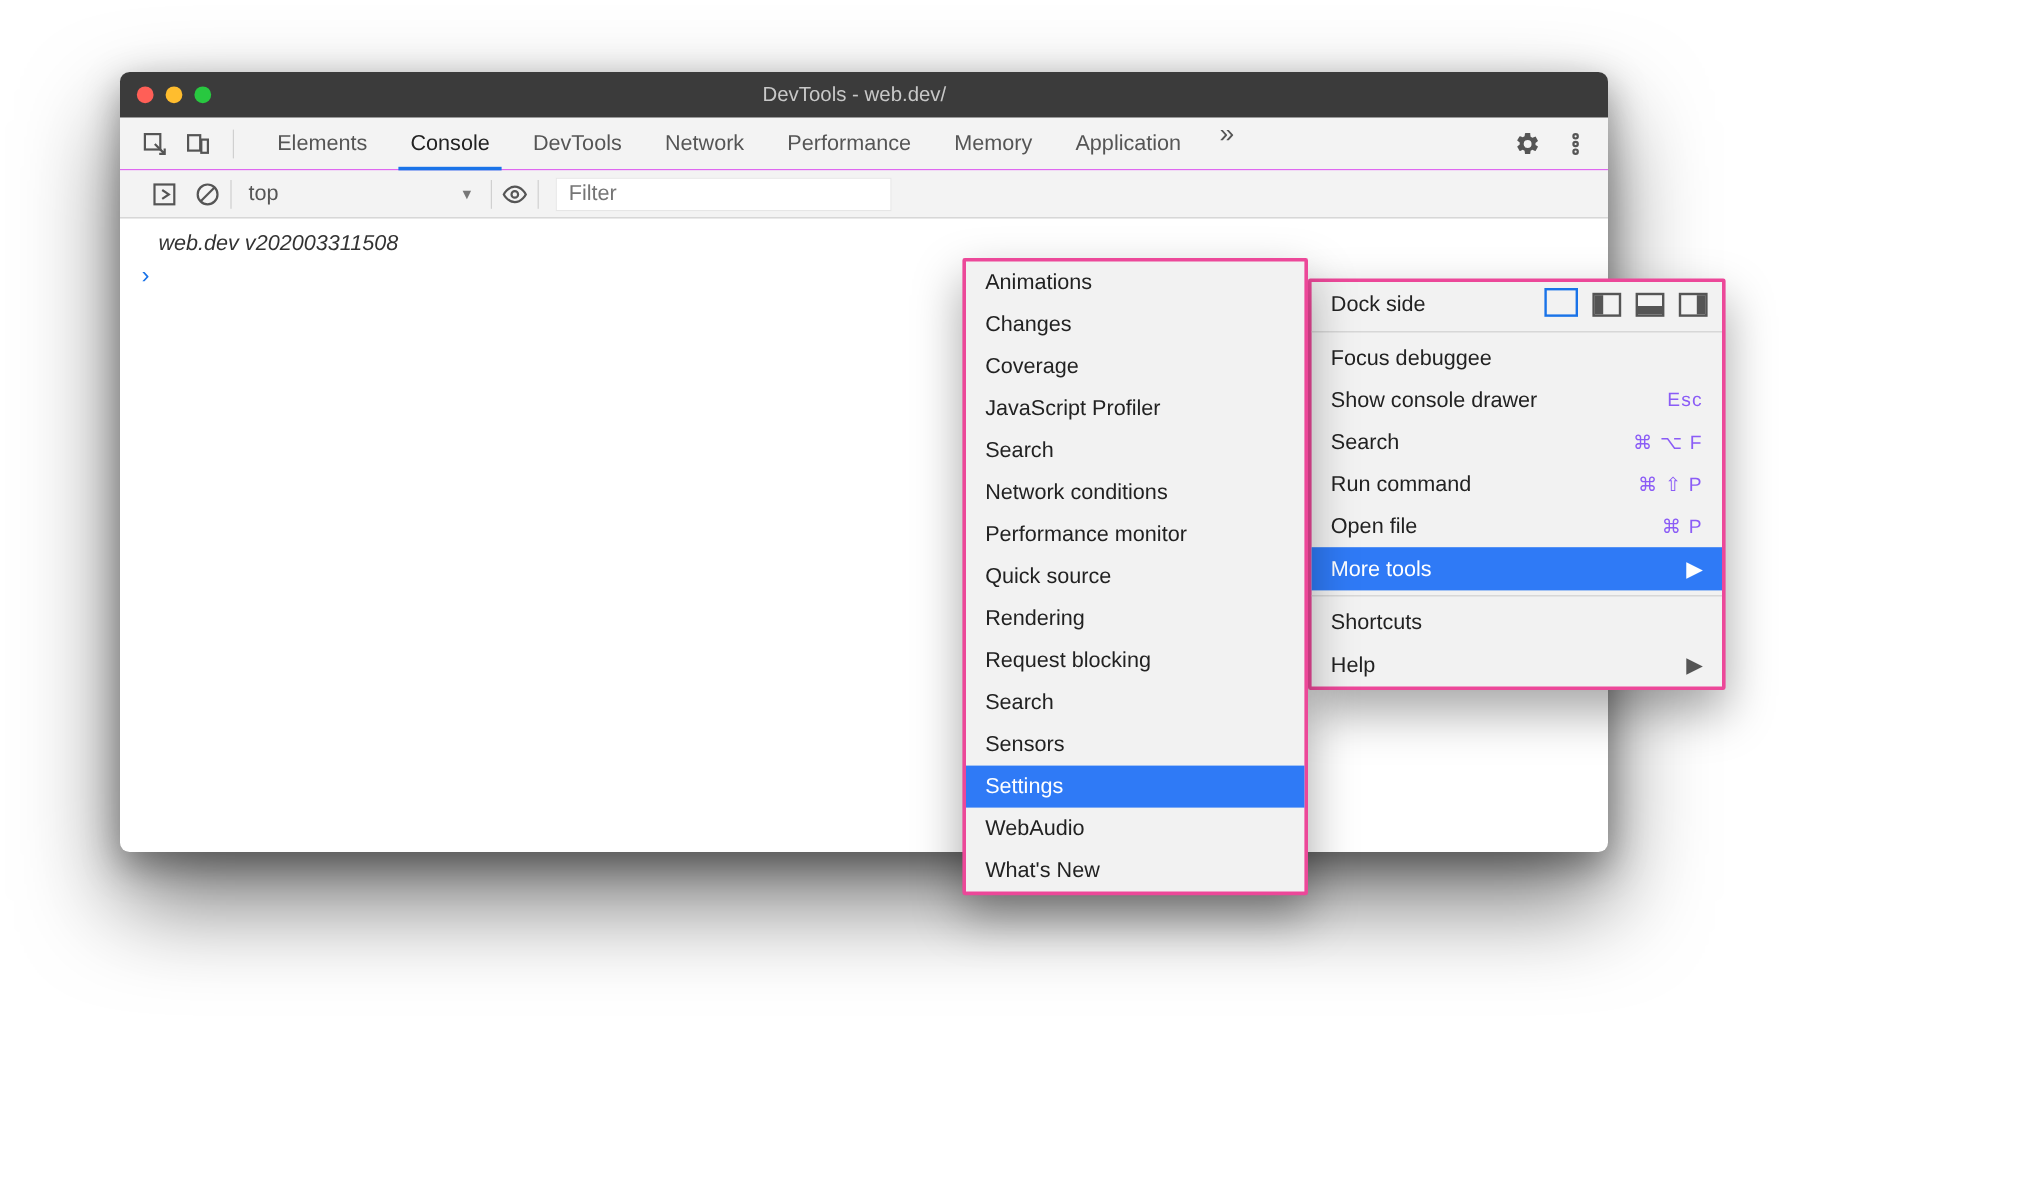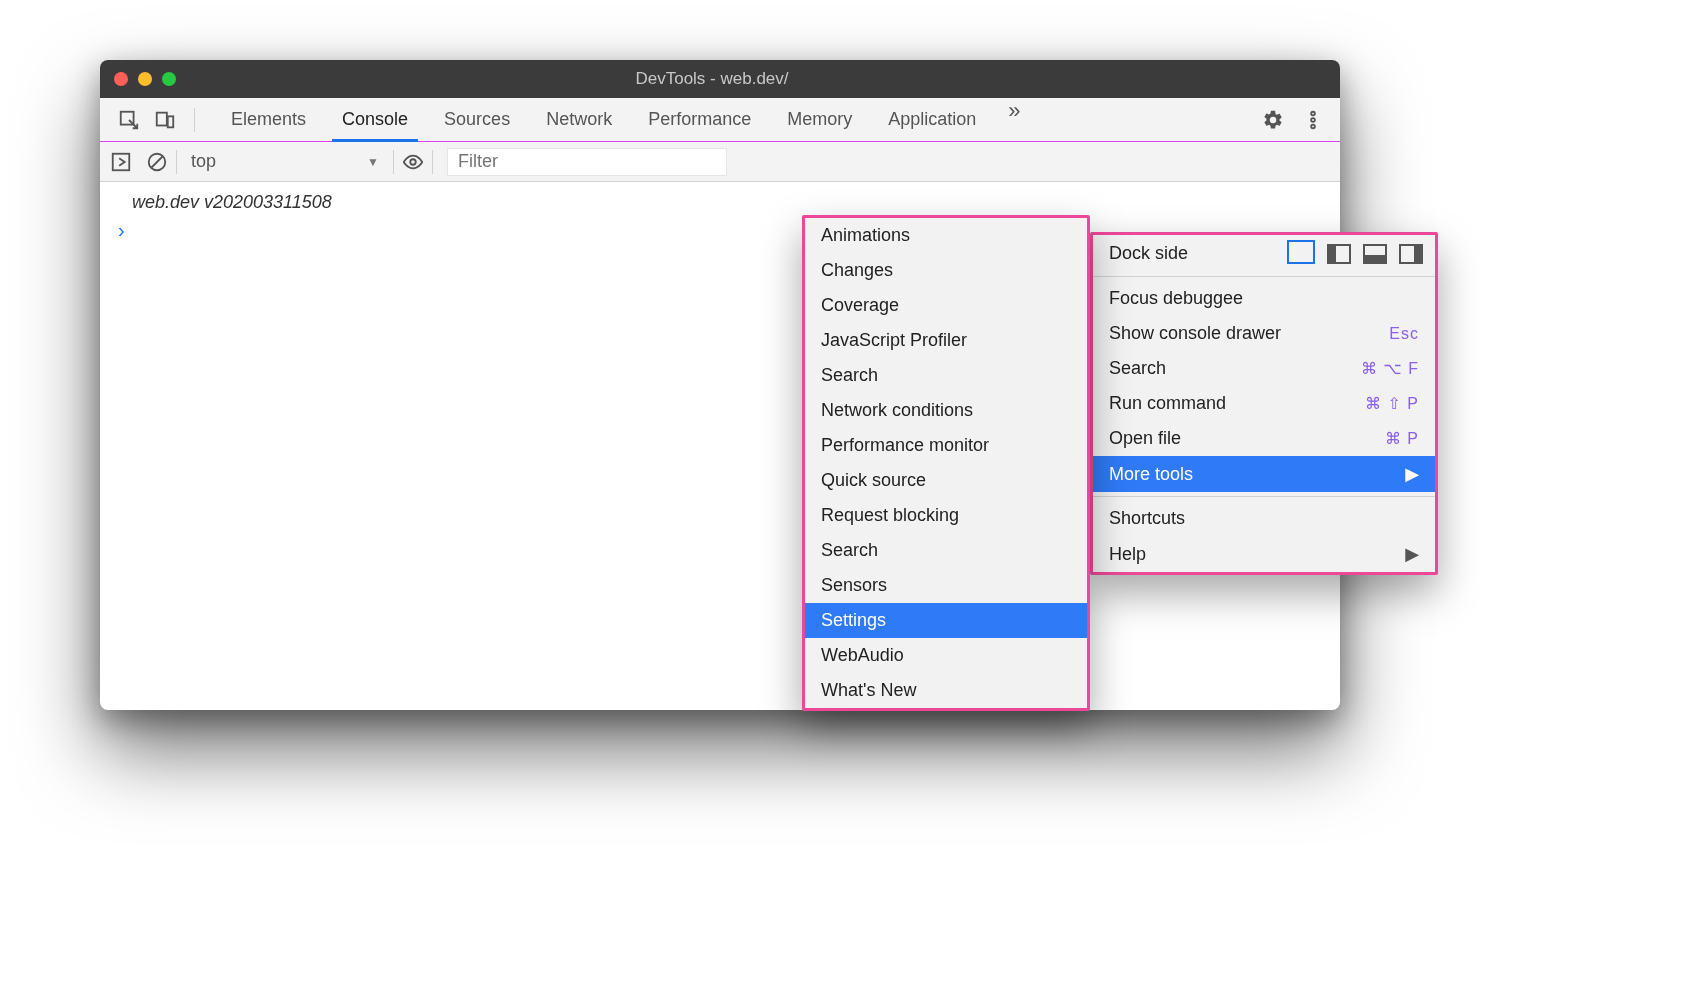--- a/index.html
+++ b/index.html
@@ -42,21 +42,21 @@
   .tab.active::after {
     content: ""; position: absolute; left: 8px; right: 8px; bottom: -1px; height: 3px;
     background: #1a73e8;
   }
   .tabstrip .overflow { font-size: 22px; color: #555; padding: 0 14px; }
   .tabstrip .right-icons { margin-left: auto; display: flex; align-items: center; gap: 18px; padding-right: 8px; }
 
   
   .console-toolbar {
     height: 40px; border-bottom: 1px solid #d0d0d0; display: flex; align-items: center;
-    background: #f3f3f3; padding: 0 10px;
+    background: #f3f3f3; padding: 0 26px;
   }
   .vsep { width: 1px; height: 24px; background: #d0d0d0; margin: 0 8px; }
   .context-select {
     display: flex; align-items: center; justify-content: space-between;
     width: 200px; font-size: 18px; color: #555; padding: 0 6px;
   }
   .context-select .caret { color: #777; font-size: 12px; }
   .filter-input {
     flex: 1; height: 28px; border: none; background: #fff; font-size: 18px;
     padding: 0 10px; color: #b91c1c; outline: none; margin-left: 6px; border: 1px solid #e6e6e6;
@@ -134,21 +134,21 @@
     </div>
     <div class="vsep"></div>
     <div class="tabs">
       <div class="tab">
             <span>Elements</span>
           </div>
       <div class="tab active">
             <span>Console</span>
           </div>
       <div class="tab">
-            <span>Sources</span>
+            <span>DevTools</span>
           </div>
       <div class="tab">
             <span>Network</span>
           </div>
       <div class="tab">
             <span>Performance</span>
           </div>
       <div class="tab">
             <span>Memory</span>
           </div>
@@ -273,20 +273,23 @@
     <div class="menu-row">
           <span>Network conditions</span>
         </div>
     <div class="menu-row">
           <span>Performance monitor</span>
         </div>
     <div class="menu-row">
           <span>Quick source</span>
         </div>
     <div class="menu-row">
+          <span>Rendering</span>
+        </div>
+    <div class="menu-row">
           <span>Request blocking</span>
         </div>
     <div class="menu-row">
           <span>Search</span>
         </div>
     <div class="menu-row">
           <span>Sensors</span>
         </div>
     <div class="menu-row sel">
           <span>Settings</span>

